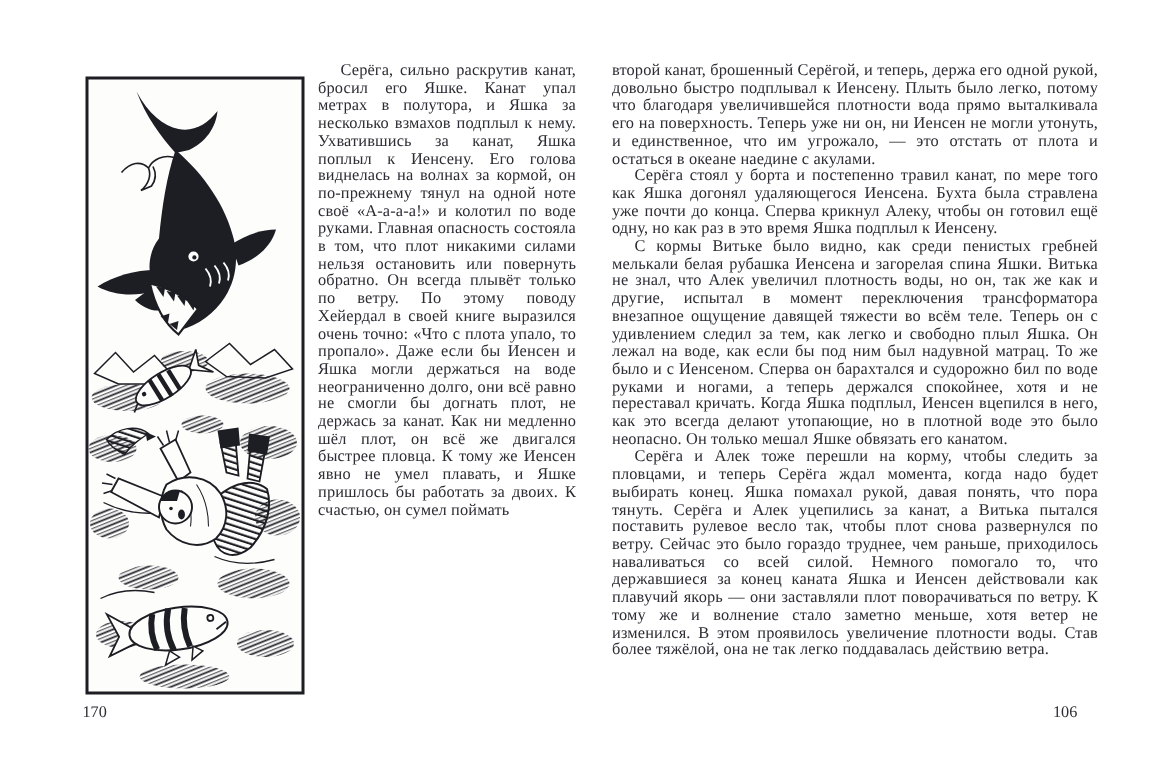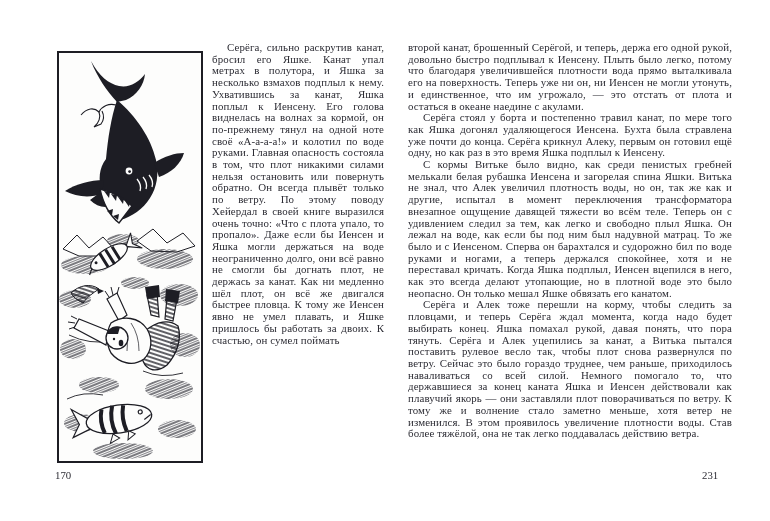--- a/index.html
+++ b/index.html
@@ -152,21 +152,21 @@
     <div class="text-col col-left">
       <p class="para indent">Серёга, сильно раскрутив канат, бросил его Яшке. Канат упал метрах в полутора, и Яшка за несколько взмахов подплыл к нему. Ухватившись за канат, Яшка поплыл к Иенсену. Его голова виднелась на волнах за кормой, он по-прежнему тянул на одной ноте своё «А-а-а-а!» и колотил по воде руками. Главная опасность состояла в том, что плот никакими силами нельзя остановить или повернуть обратно. Он всегда плывёт только по ветру. По этому поводу Хейердал в своей книге выразился очень точно: «Что с плота упало, то пропало». Даже если бы Иенсен и Яшка могли держаться на воде неограниченно долго, они всё равно не смогли бы догнать плот, не держась за канат. Как ни медленно шёл плот, он всё же двигался быстрее пловца. К тому же Иенсен явно не умел плавать, и Яшке пришлось бы работать за двоих. К счастью, он сумел поймать</p>
     </div>
 
     <div class="pageno pageno-left">170</div>
   </div>
 
   <div class="page page-right">
     <div class="text-col col-right">
       <p class="para">второй канат, брошенный Серёгой, и теперь, держа его одной рукой, довольно быстро подплывал к Иенсену. Плыть было легко, потому что благодаря увеличившейся плотности вода прямо выталкивала его на поверхность. Теперь уже ни он, ни Иенсен не могли утонуть, и единственное, что им угрожало, — это отстать от плота и остаться в океане наедине с акулами.</p>
-      <p class="para indent">Серёга стоял у борта и постепенно травил канат, по мере того как Яшка догонял удаляющегося Иенсена. Бухта была стравлена уже почти до конца. Серёга крикнул Алеку, первым он готовил ещё одну, но как раз в это время Яшка подплыл к Иенсену.</p>
+      <p class="para indent">Серёга стоял у борта и постепенно травил канат, по мере того как Яшка догонял удаляющегося Иенсена. Бухта была стравлена уже почти до конца. Сперва крикнул Алеку, чтобы он готовил ещё одну, но как раз в это время Яшка подплыл к Иенсену.</p>
       <p class="para indent">С кормы Витьке было видно, как среди пенистых гребней мелькали белая рубашка Иенсена и загорелая спина Яшки. Витька не знал, что Алек увеличил плотность воды, но он, так же как и другие, испытал в момент переключения трансформатора внезапное ощущение давящей тяжести во всём теле. Теперь он с удивлением следил за тем, как легко и свободно плыл Яшка. Он лежал на воде, как если бы под ним был надувной матрац. То же было и с Иенсеном. Сперва он барахтался и судорожно бил по воде руками и ногами, а теперь держался спокойнее, хотя и не переставал кричать. Когда Яшка подплыл, Иенсен вцепился в него, как это всегда делают утопающие, но в плотной воде это было неопасно. Он только мешал Яшке обвязать его канатом.</p>
       <p class="para indent">Серёга и Алек тоже перешли на корму, чтобы следить за пловцами, и теперь Серёга ждал момента, когда надо будет выбирать конец. Яшка помахал рукой, давая понять, что пора тянуть. Серёга и Алек уцепились за канат, а Витька пытался поставить рулевое весло так, чтобы плот снова развернулся по ветру. Сейчас это было гораздо труднее, чем раньше, приходилось наваливаться со всей силой. Немного помогало то, что державшиеся за конец каната Яшка и Иенсен действовали как плавучий якорь — они заставляли плот поворачиваться по ветру. К тому же и волнение стало заметно меньше, хотя ветер не изменился. В этом проявилось увеличение плотности воды. Став более тяжёлой, она не так легко поддавалась действию ветра.</p>
     </div>
 
-    <div class="pageno pageno-right">231</div>
+    <div class="pageno pageno-right">106</div>
   </div>
 
 </div>
 
 </body></html>

